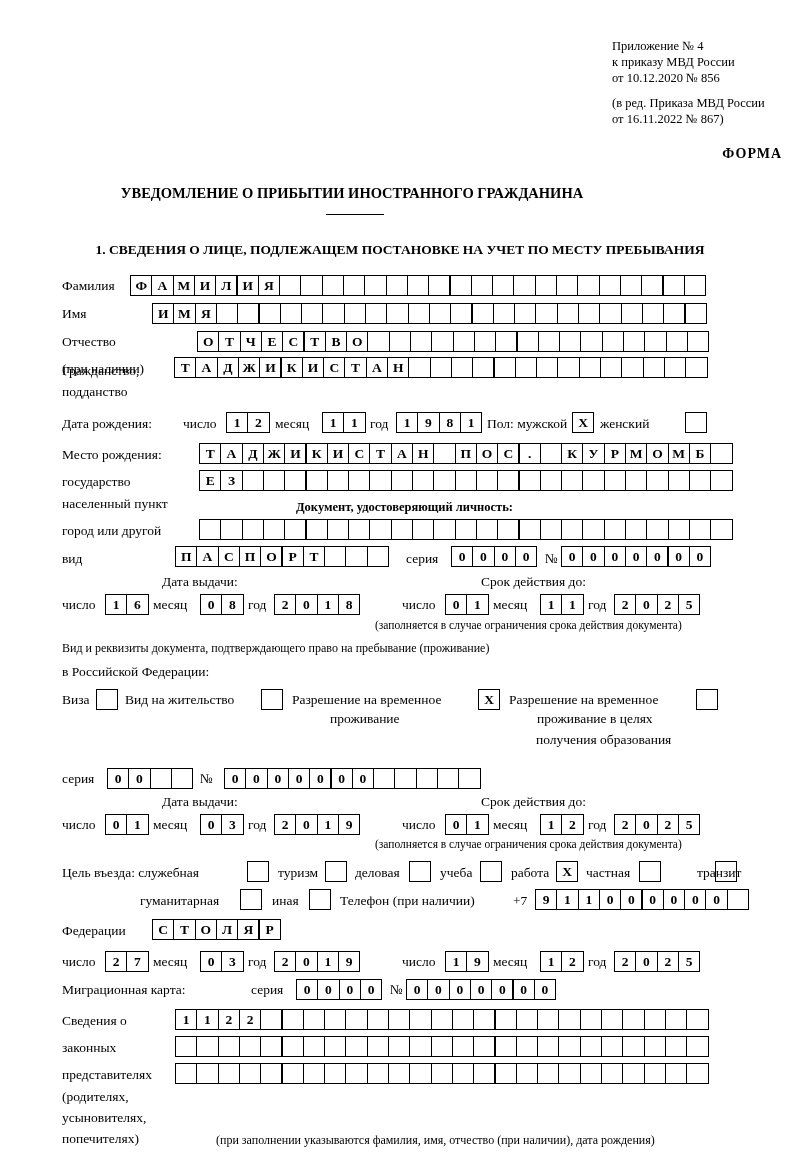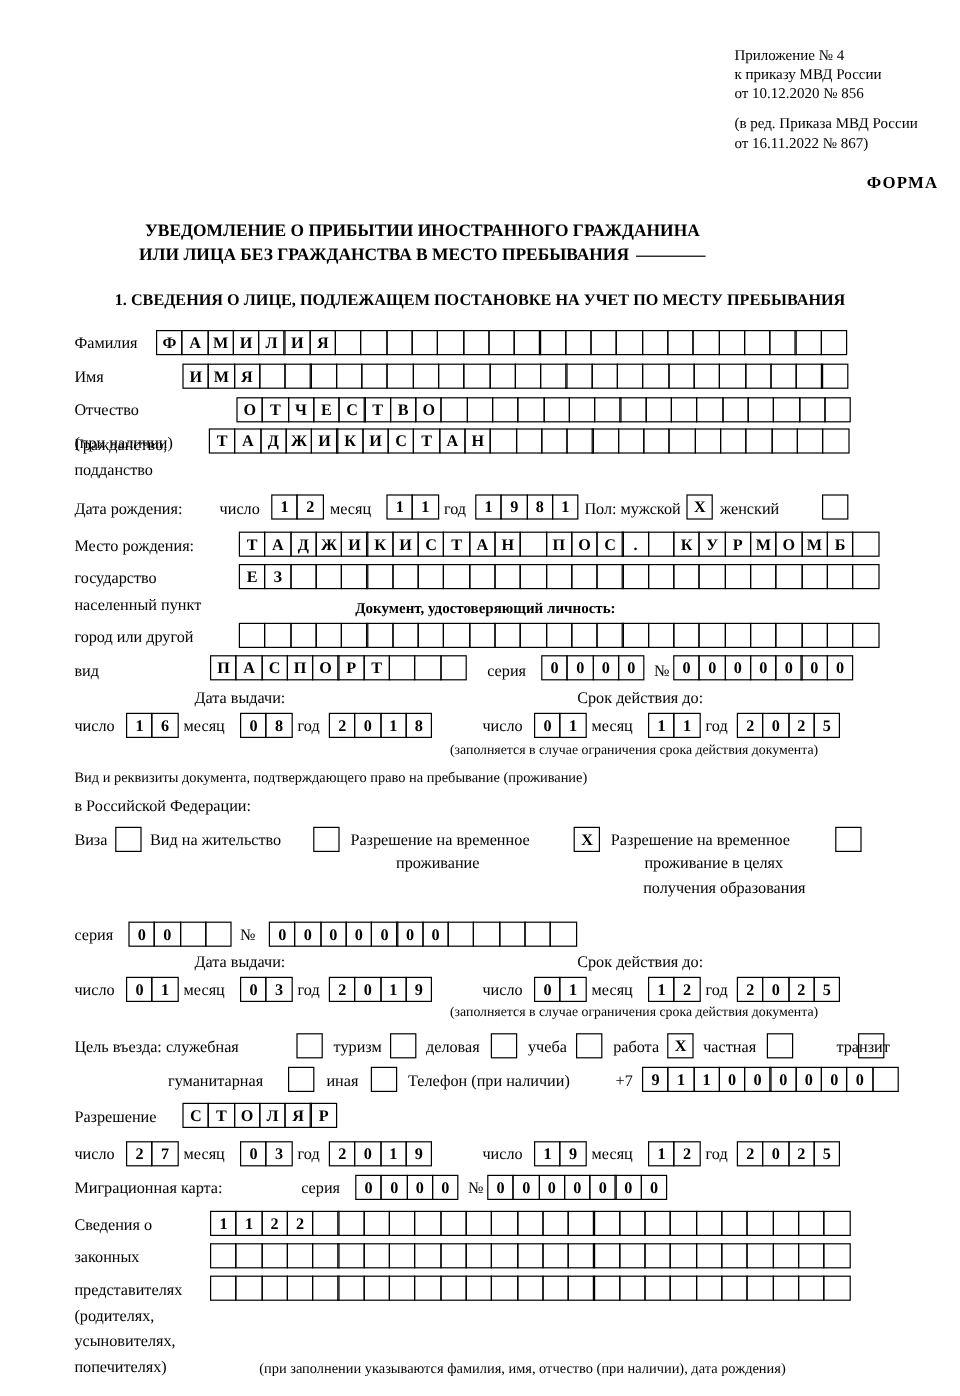--- a/index.html
+++ b/index.html
@@ -40,21 +40,21 @@
     <div>от 10.12.2020 № 856</div>
     <div class="gap"></div>
     <div>(в ред. Приказа МВД России</div>
     <div>от 16.11.2022 № 867)</div>
   </div>
 
   <div class="forma">ФОРМА</div>
 
   <div class="title">
     <div>УВЕДОМЛЕНИЕ О ПРИБЫТИИ ИНОСТРАННОГО ГРАЖДАНИНА</div>
-    <div><span>ИЛИ ЛИЦА БЕЗ ГРАЖДАНСТВА В МЕСТО ПРЕБЫВАНИЯ</span><span class="underline"></span></div>
+    <div><span class="underline"></span></div>
   </div>
 
   <div class="section1">1. СВЕДЕНИЯ О ЛИЦЕ, ПОДЛЕЖАЩЕМ ПОСТАНОВКЕ НА УЧЕТ ПО МЕСТУ ПРЕБЫВАНИЯ</div>
 
   <div class="form">
 
     <div class="row" style="height:28px;">
       <span class="lbl" style="left:62px;top:3px;">Фамилия</span>
       <span class="cells" id="cells-surname" style="left:130px;top:0;">
           <span class="c">Ф</span>
@@ -546,21 +546,21 @@
           <span class="c">0</span>
           <span class="c">0</span>
           <span class="c">0</span>
           <span class="c">0</span>
           <span class="c">0</span>
           <span class="c"></span>
         </span>
     </div>
 
     <div class="row" style="height:32px;">
-      <span class="lbl" style="left:62px;top:4px;">Разрешение</span>
+      <span class="lbl" style="left:62px;top:4px;">Федерации</span>
       <span class="cells" id="cells-prof" style="left:152px;top:0;">
           <span class="c">С</span>
           <span class="c">Т</span>
           <span class="c">О</span>
           <span class="c">Л</span>
           <span class="c">Я</span>
           <span class="c">Р</span>
         </span>
     </div>
 

